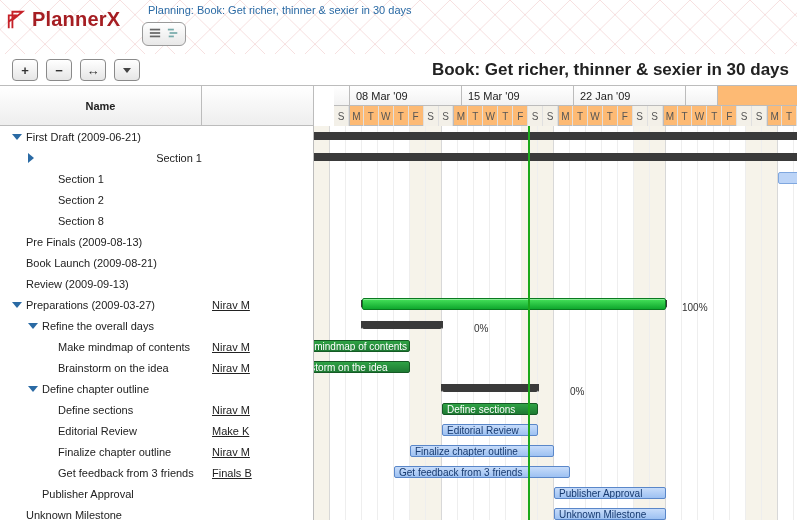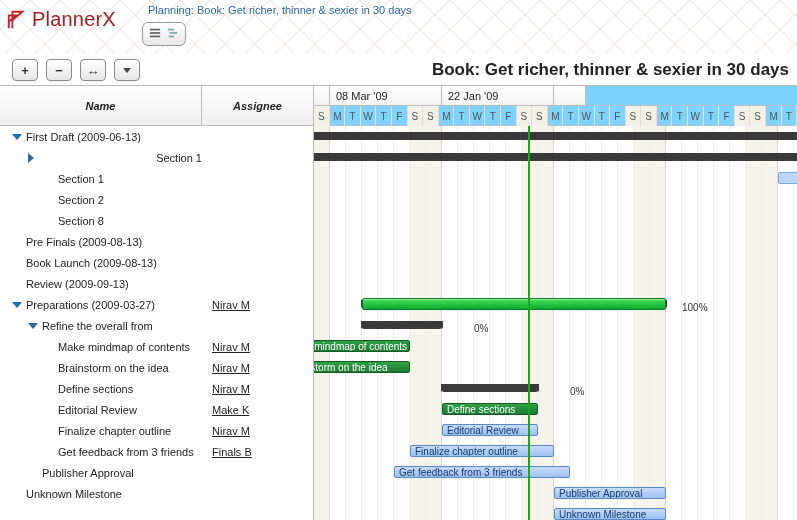--- a/index.html
+++ b/index.html
@@ -4,49 +4,49 @@
 <style>
 * { margin: 0; padding: 0; box-sizing: border-box; }
 html, body { width: 797px; height: 520px; font-family: Arial, Helvetica, sans-serif; font-size: 11px; color: #222; overflow: hidden; background: #fff; }
 
 
 .top-bar { position: relative; height: 55px; border-bottom: 1px solid transparent; }
 .hatch { position: absolute; inset: 0; overflow: hidden; z-index: 0; }
 .hatch svg { width: 100%; height: 100%; }
 .logo { position: absolute; left: 6px; top: 8px; display: flex; align-items: center; gap: 4px; z-index: 2; }
 .logo .mark { width: 22px; height: 22px; color: #c62128; }
-.logo .brand { font-size: 20px; color: #a51d22; font-weight: 400; letter-spacing: .2px; }
+.logo .brand { font-size: 20px; color: #a51d22; font-weight: 700; letter-spacing: .2px; }
 .tab-strip { position: absolute; left: 142px; top: 0; z-index: 2; }
 .tab-strip .tab-title { color: #2a6aa4; font-size: 11px; padding: 4px 0 4px 6px; }
 .tab-strip .tab-icons { margin-top: 2px; border: 1px solid #9a9a9a; background: linear-gradient(#fff,#e8e8e8); border-radius: 6px; padding: 3px 6px; display: inline-flex; gap: 6px; width: 44px; height: 24px; align-items: center; justify-content: center; }
 .tab-strip .tab-icons span { width: 14px; height: 14px; display: inline-block; }
 
 
 .toolbar-row { display: flex; align-items: center; height: 30px; padding-left: 12px; gap: 8px; }
 .btn { width: 26px; height: 22px; border: 1px solid #8a8a8a; border-radius: 4px; background: linear-gradient(#fff,#e6e6e6); display: inline-flex; align-items: center; justify-content: center; font-size: 13px; font-weight: bold; color: #333; cursor: pointer; }
 .right-title { margin-left: auto; margin-right: 8px; font-weight: bold; font-size: 17px; color: #222; }
 
 
 .main { display: flex; height: calc(520px - 55px - 30px); border-top: 1px solid #bcbcbc; }
 .left { width: 314px; border-right: 1px solid #bcbcbc; display: flex; flex-direction: column; }
-.headers { display: flex; height: 40px; border-bottom: 1px solid #bcbcbc; background: linear-gradient(#fff,#eee); font-style: italic; }
+.headers { display: flex; height: 40px; border-bottom: 1px solid #bcbcbc; background: linear-gradient(#fff,#eee); }
 .hd-name { width: 202px; border-right: 1px solid #bcbcbc; display: flex; align-items: center; justify-content: center; font-weight: bold; }
 .hd-assign { flex: 1; display: flex; align-items: center; justify-content: center; font-weight: bold; }
 .tree { flex: 1; overflow: hidden; }
 .row { display: flex; height: 21px; align-items: center; }
 .row .lbl { width: 202px; padding-left: 8px; display: flex; align-items: center; gap: 4px; white-space: nowrap; overflow: hidden; }
 .row .asg { flex: 1; padding-left: 10px; white-space: nowrap; overflow: hidden; text-decoration: underline; }
 .ind { display: inline-block; }
 .tri { width: 0; height: 0; display: inline-block; }
 .tri.down { border-left: 5px solid transparent; border-right: 5px solid transparent; border-top: 6px solid #2a6aa4; }
 .tri.right { border-top: 5px solid transparent; border-bottom: 5px solid transparent; border-left: 6px solid #2a6aa4; }
 
 
 .right { flex: 1; position: relative; overflow: hidden; }
-.time-hdr { height: 40px; border-bottom: 1px solid #bcbcbc; position: relative; background: #7dd3fc; }
+.time-hdr { height: 40px; border-bottom: 1px solid #bcbcbc; position: relative; background: #fdba74; margin-left: 20px; }
 .time-top { height: 20px; display: flex; border-bottom: 1px solid #bcbcbc; }
 .time-top .wk { border-right: 1px solid #bcbcbc; padding-left: 6px; font-size: 11px; display: flex; align-items: center; background: linear-gradient(#fff,#f2f2f2); }
 .time-bot { height: 20px; display: flex; }
 .time-bot .day { border-right: 1px solid #e0e0e0; font-size: 10px; display: flex; align-items: center; justify-content: center; color: #555; }
 .time-bot .day.first { border-left: 1px solid #bcbcbc; }
 .time-bot .day.we { background: #f3f0e8; }
 .gantt-body { position: relative; height: calc(100% - 40px); }
 .gantt-bg { position: absolute; inset: 0; }
 .gantt-bg .col { position: absolute; top:0; bottom:0; border-right: 1px solid #eee; }
 .gantt-bg .col.we { background: #f6f3ea; }
@@ -113,28 +113,27 @@
   <div class="btn">
       <span style="border-left:4px solid transparent;border-right:4px solid transparent;border-top:5px solid #444;width:0;height:0"></span>
     </div>
   <div class="right-title">Book: Get richer, thinner &amp; sexier in 30 days</div>
 </div>
 
 <div class="main">
   <div class="left">
     <div class="headers">
       <div class="hd-name">Name</div>
-      <div class="hd-assign">Assignee</div>
     </div>
     <div class="tree" id="tree">
         <div class="row">
           <div class="lbl">
             <span class="ind" style="width: 0px;"></span>
             <span class="tri down"></span>
-            <span>First Draft (2009-06-13)</span>
+            <span>First Draft (2009-06-21)</span>
           </div>
           <div class="asg"></div>
         </div>
         <div class="row">
           <div class="lbl">
             <span class="ind" style="width: 16px;"></span>
             <span class="tri right"></span>
             <span>Section 1</span>
           </div>
           <div class="asg"></div>
@@ -168,21 +167,21 @@
             <span class="ind" style="width: 0px;"></span>
             <span style="width: 10px; display: inline-block;"></span>
             <span>Pre Finals (2009-08-13)</span>
           </div>
           <div class="asg"></div>
         </div>
         <div class="row">
           <div class="lbl">
             <span class="ind" style="width: 0px;"></span>
             <span style="width: 10px; display: inline-block;"></span>
-            <span>Book Launch (2009-08-13)</span>
+            <span>Book Launch (2009-08-21)</span>
           </div>
           <div class="asg"></div>
         </div>
         <div class="row">
           <div class="lbl">
             <span class="ind" style="width: 0px;"></span>
             <span style="width: 10px; display: inline-block;"></span>
             <span>Review (2009-09-13)</span>
           </div>
           <div class="asg"></div>
@@ -192,39 +191,47 @@
             <span class="ind" style="width: 0px;"></span>
             <span class="tri down"></span>
             <span>Preparations (2009-03-27)</span>
           </div>
           <div class="asg">Nirav M</div>
         </div>
         <div class="row">
           <div class="lbl">
             <span class="ind" style="width: 16px;"></span>
             <span class="tri down"></span>
-            <span>Refine the overall from</span>
+            <span>Refine the overall days</span>
           </div>
           <div class="asg"></div>
         </div>
         <div class="row">
           <div class="lbl">
             <span class="ind" style="width: 32px;"></span>
             <span style="width: 10px; display: inline-block;"></span>
             <span>Make mindmap of contents</span>
           </div>
           <div class="asg">Nirav M</div>
         </div>
         <div class="row">
           <div class="lbl">
             <span class="ind" style="width: 32px;"></span>
             <span style="width: 10px; display: inline-block;"></span>
             <span>Brainstorm on the idea</span>
           </div>
           <div class="asg">Nirav M</div>
+        </div>
+        <div class="row">
+          <div class="lbl">
+            <span class="ind" style="width: 16px;"></span>
+            <span class="tri down"></span>
+            <span>Define chapter outline</span>
+          </div>
+          <div class="asg"></div>
         </div>
         <div class="row">
           <div class="lbl">
             <span class="ind" style="width: 32px;"></span>
             <span style="width: 10px; display: inline-block;"></span>
             <span>Define sections</span>
           </div>
           <div class="asg">Nirav M</div>
         </div>
         <div class="row">
@@ -267,20 +274,21 @@
           </div>
           <div class="asg"></div>
         </div>
       </div>
   </div>
   <div class="right">
     <div class="time-hdr">
       <div class="time-top" id="time-top">
           <div class="wk" style="width: 16px;"></div>
           <div class="wk" style="width: 112px;">08 Mar '09</div>
+          <div class="wk" style="width: 112px;">15 Mar '09</div>
           <div class="wk" style="width: 112px;">22 Jan '09</div>
           <div class="wk" style="width: 32px;"></div>
         </div>
       <div class="time-bot" id="time-bot">
           <div class="day we" style="width: 16px;">S</div>
           <div class="day first" style="width: 16px;">M</div>
           <div class="day" style="width: 16px;">T</div>
           <div class="day" style="width: 16px;">W</div>
           <div class="day" style="width: 16px;">T</div>
           <div class="day" style="width: 16px;">F</div>

